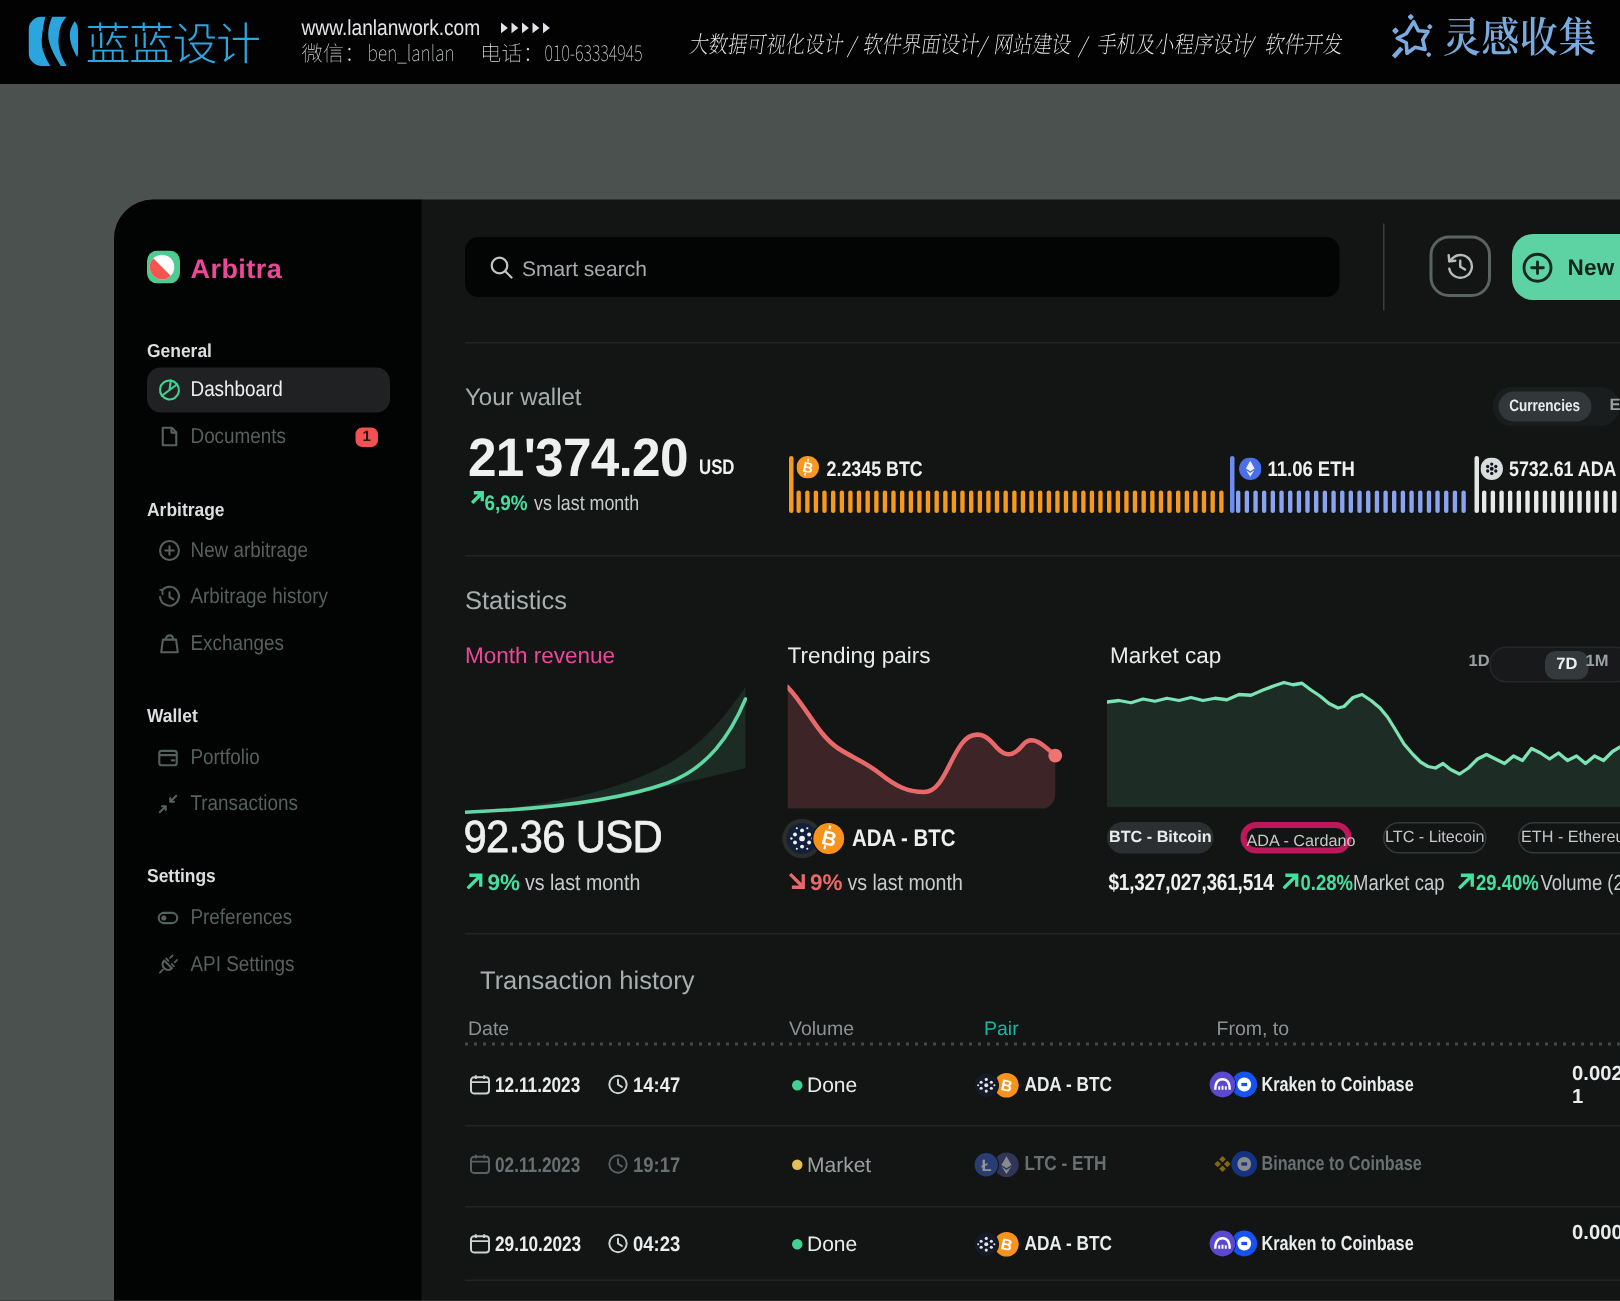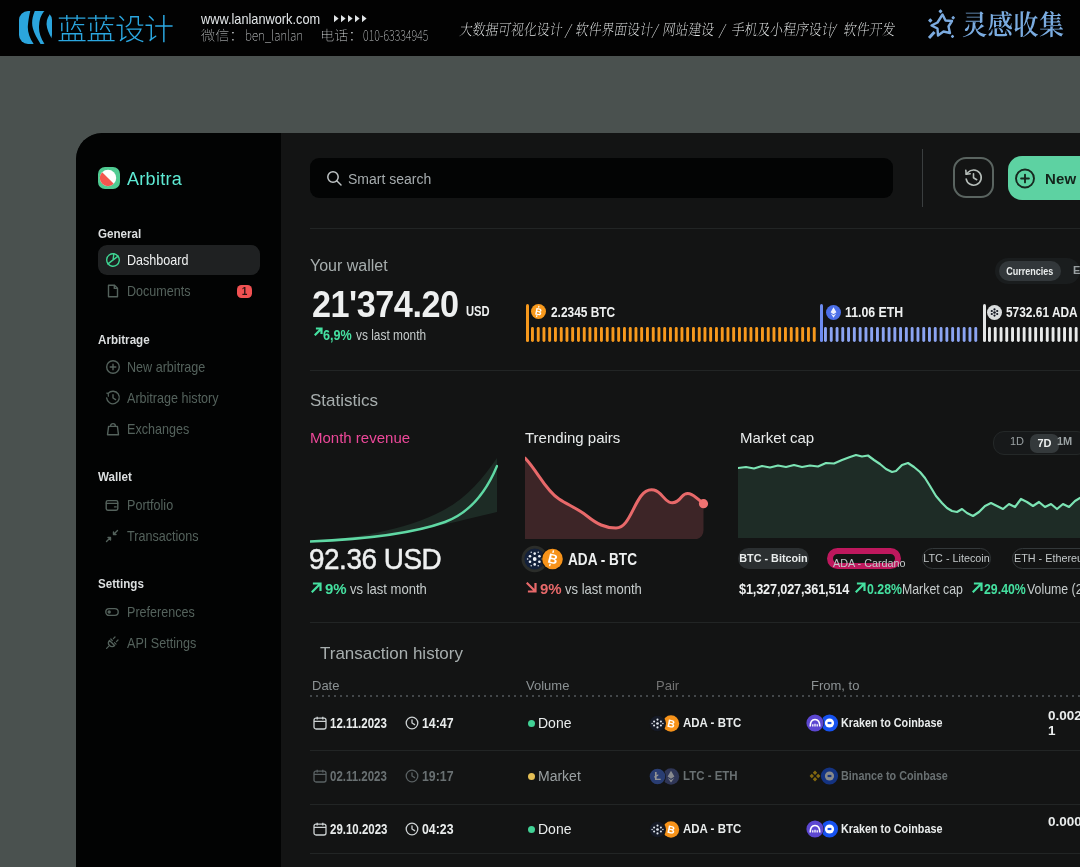--- a/index.html
+++ b/index.html
@@ -80,21 +80,21 @@
       <path transform="translate(0,30.8) scale(0.9,1)" d="M21.1 -18.0V-17.2H5.4L5.1 -18.0ZM19.6 -22.1 21.0 -23.6 23.9 -21.4Q23.7 -21.2 23.4 -21.1Q23.1 -20.9 22.7 -20.8V-12.6Q22.7 -12.5 22.3 -12.3Q21.9 -12.1 21.4 -12.0Q20.8 -11.8 20.4 -11.8H19.9V-22.1ZM21.1 -14.0V-13.1H4.2L4.0 -14.0ZM21.1 -22.1V-21.3H4.4L4.1 -22.1ZM7.9 -10.6Q8.2 -9.0 7.9 -7.7Q7.7 -6.4 7.1 -5.5Q6.6 -4.6 5.9 -4.1Q5.5 -3.8 5.0 -3.7Q4.4 -3.7 4.0 -3.8Q3.5 -4.0 3.3 -4.4Q3.1 -5.0 3.3 -5.6Q3.6 -6.1 4.2 -6.4Q4.8 -6.7 5.5 -7.4Q6.2 -8.0 6.7 -8.9Q7.3 -9.7 7.4 -10.7ZM14.5 -11.4Q14.8 -9.1 15.5 -7.2Q16.2 -5.4 17.6 -4.1Q19.1 -2.8 21.4 -1.9Q23.7 -1.0 27.2 -0.5L27.2 -0.1Q26.1 0.1 25.5 0.7Q24.9 1.2 24.7 2.4Q21.6 1.6 19.6 0.4Q17.6 -0.9 16.5 -2.6Q15.3 -4.3 14.8 -6.5Q14.3 -8.7 14.1 -11.3ZM14.8 -11.6Q14.7 -9.7 14.5 -8.0Q14.3 -6.3 13.7 -4.7Q13.0 -3.2 11.6 -1.9Q10.1 -0.6 7.6 0.5Q5.1 1.6 1.1 2.5L0.9 2.0Q4.2 1.0 6.3 -0.2Q8.4 -1.4 9.5 -2.7Q10.7 -4.1 11.2 -5.6Q11.6 -7.2 11.7 -9.0Q11.9 -10.7 11.9 -12.7L15.7 -12.3Q15.7 -12.1 15.5 -11.9Q15.3 -11.7 14.8 -11.6ZM24.8 -8.6Q24.7 -8.4 24.4 -8.3Q24.2 -8.3 23.7 -8.4Q22.8 -7.7 21.6 -7.0Q20.4 -6.3 19.1 -5.6Q17.7 -4.9 16.4 -4.3L16.1 -4.7Q17.1 -5.5 18.1 -6.6Q19.2 -7.8 20.0 -8.9Q20.9 -10.0 21.5 -10.9Z M39.7 -6.2Q39.6 -5.9 39.4 -5.7Q39.2 -5.5 38.8 -5.5V-1.2Q38.8 -0.9 39.0 -0.8Q39.2 -0.7 40.1 -0.7H43.8Q44.8 -0.7 45.7 -0.7Q46.6 -0.8 46.9 -0.8Q47.3 -0.8 47.4 -0.9Q47.5 -1.0 47.7 -1.2Q47.9 -1.5 48.2 -2.3Q48.5 -3.1 48.8 -4.3H49.1L49.2 -1.1Q49.9 -0.9 50.1 -0.6Q50.3 -0.4 50.3 -0.0Q50.3 0.4 50.0 0.7Q49.7 1.0 49.0 1.2Q48.3 1.3 47.0 1.4Q45.6 1.4 43.5 1.4H39.7Q38.3 1.4 37.5 1.3Q36.7 1.1 36.4 0.6Q36.1 0.1 36.1 -0.8V-6.5ZM31.9 -20.2V-21.1L34.8 -20.0H34.4V-15.7Q34.4 -14.4 34.2 -12.9Q34.1 -11.5 33.7 -9.9Q33.2 -8.4 32.3 -6.9Q31.4 -5.5 29.8 -4.4L29.5 -4.6Q30.6 -6.3 31.1 -8.2Q31.6 -10.0 31.7 -12.0Q31.9 -13.9 31.9 -15.7V-20.0ZM53.2 -21.7Q53.2 -21.7 53.6 -21.4Q54.0 -21.0 54.6 -20.5Q55.1 -20.0 55.6 -19.6Q55.4 -19.1 54.8 -19.1H33.2V-20.0H51.9ZM41.0 -13.9 42.2 -15.1 44.7 -13.2Q44.6 -13.1 44.3 -13.0Q44.1 -12.8 43.7 -12.7V-8.6Q43.7 -8.5 43.3 -8.3Q43.0 -8.2 42.5 -8.0Q42.1 -7.9 41.7 -7.9H41.3V-13.9ZM42.2 -9.8V-9.0H36.7V-9.8ZM37.8 -8.1Q37.8 -8.0 37.5 -7.8Q37.2 -7.6 36.8 -7.5Q36.3 -7.3 35.8 -7.3H35.5V-13.9V-14.9L38.0 -13.9H42.4V-13.1H37.8ZM47.6 -23.4Q47.5 -23.1 47.3 -22.9Q47.1 -22.7 46.6 -22.6Q46.7 -20.7 47.0 -18.7Q47.4 -16.7 48.1 -14.9Q48.8 -13.1 49.9 -11.6Q51.1 -10.0 52.7 -9.0Q53.1 -8.7 53.2 -8.8Q53.4 -8.8 53.6 -9.1Q53.8 -9.5 54.2 -10.3Q54.6 -11.1 54.8 -11.8L55.2 -11.8L54.7 -8.2Q55.4 -7.3 55.5 -6.9Q55.7 -6.4 55.4 -6.1Q55.0 -5.6 54.3 -5.6Q53.7 -5.5 52.9 -5.9Q52.1 -6.2 51.5 -6.6Q49.4 -8.0 48.0 -9.9Q46.6 -11.7 45.7 -13.9Q44.9 -16.2 44.5 -18.6Q44.1 -21.1 44.0 -23.7ZM42.3 -18.3Q42.3 -18.3 42.7 -18.0Q43.2 -17.6 43.8 -17.1Q44.4 -16.6 44.8 -16.2Q44.7 -15.8 44.1 -15.8H35.0L34.7 -16.6H40.9ZM54.2 -17.0Q54.1 -16.7 53.8 -16.6Q53.5 -16.5 53.1 -16.5Q51.5 -12.8 49.2 -10.4Q46.8 -8.1 43.9 -6.8L43.6 -7.1Q45.9 -8.8 47.9 -11.7Q49.8 -14.5 50.7 -18.2ZM48.1 -23.5Q49.5 -23.4 50.3 -23.0Q51.1 -22.6 51.4 -22.1Q51.7 -21.6 51.6 -21.2Q51.6 -20.8 51.2 -20.5Q50.9 -20.2 50.5 -20.2Q50.0 -20.2 49.5 -20.6Q49.4 -21.3 48.9 -22.1Q48.4 -22.9 47.8 -23.3ZM33.6 -5.8Q34.1 -4.1 33.9 -2.8Q33.7 -1.5 33.1 -0.6Q32.6 0.3 31.9 0.7Q31.3 1.1 30.6 1.0Q29.9 1.0 29.6 0.4Q29.4 -0.2 29.7 -0.6Q29.9 -1.1 30.4 -1.4Q31.1 -1.7 31.7 -2.4Q32.3 -3.0 32.7 -3.9Q33.1 -4.8 33.2 -5.8ZM49.1 -5.8Q51.2 -5.3 52.4 -4.5Q53.7 -3.6 54.3 -2.8Q54.9 -1.9 55.0 -1.1Q55.1 -0.3 54.8 0.2Q54.5 0.7 53.9 0.8Q53.4 0.9 52.7 0.5Q52.5 -0.6 51.9 -1.7Q51.3 -2.8 50.5 -3.9Q49.7 -4.9 48.8 -5.6ZM40.6 -7.2Q42.4 -6.8 43.5 -6.2Q44.5 -5.5 45.0 -4.9Q45.6 -4.2 45.6 -3.5Q45.6 -2.9 45.4 -2.5Q45.1 -2.1 44.6 -2.0Q44.1 -1.9 43.5 -2.3Q43.3 -3.1 42.8 -4.0Q42.3 -4.8 41.7 -5.6Q41.0 -6.4 40.4 -7.0Z M81.5 -19.2Q81.5 -19.2 81.8 -18.9Q82.1 -18.7 82.5 -18.4Q83.0 -18.0 83.4 -17.6Q83.9 -17.2 84.3 -16.8Q84.2 -16.4 83.6 -16.4H72.2V-17.2H79.9ZM76.3 -22.8Q76.2 -22.5 75.9 -22.3Q75.7 -22.2 75.2 -22.1Q74.2 -17.9 72.6 -14.4Q70.9 -11.0 68.6 -8.6L68.3 -8.8Q69.2 -10.7 70.0 -13.1Q70.8 -15.5 71.3 -18.2Q71.9 -20.9 72.2 -23.6ZM81.6 -17.2Q81.2 -13.8 80.3 -10.9Q79.4 -8.0 77.8 -5.5Q76.3 -3.0 73.8 -1.0Q71.3 1.0 67.8 2.4L67.6 2.1Q71.4 -0.2 73.7 -3.2Q76.0 -6.1 77.1 -9.6Q78.3 -13.2 78.6 -17.2ZM71.9 -16.5Q72.5 -13.5 73.4 -11.0Q74.3 -8.5 75.8 -6.4Q77.3 -4.4 79.5 -2.8Q81.6 -1.3 84.5 -0.2L84.4 0.1Q83.5 0.2 82.8 0.8Q82.2 1.4 82.0 2.3Q78.6 0.6 76.5 -2.0Q74.4 -4.6 73.3 -8.1Q72.1 -11.6 71.6 -15.8ZM58.8 -5.9Q59.5 -6.0 60.7 -6.4Q61.9 -6.7 63.5 -7.1Q65.0 -7.6 66.6 -8.0L66.8 -7.7Q66.1 -7.2 65.0 -6.6Q64.0 -5.9 62.7 -5.1Q61.3 -4.3 59.9 -3.4ZM62.8 -20.4Q62.7 -20.1 62.5 -20.0Q62.3 -19.8 61.8 -19.7V-18.6H59.3V-20.3V-20.8ZM61.2 -19.3 61.8 -18.9V-5.6L59.6 -4.8L60.6 -5.7Q60.8 -4.5 60.4 -3.8Q60.0 -3.2 59.5 -3.0L58.3 -5.7Q58.9 -6.1 59.1 -6.3Q59.3 -6.6 59.3 -7.0V-19.3ZM68.7 -23.2Q68.7 -22.9 68.5 -22.7Q68.2 -22.5 67.7 -22.5V1.3Q67.7 1.4 67.4 1.7Q67.1 1.9 66.6 2.1Q66.1 2.3 65.6 2.3H65.1V-23.6Z M98.0 -23.8Q99.5 -23.6 100.4 -23.1Q101.3 -22.7 101.7 -22.1Q102.0 -21.6 102.0 -21.1Q101.9 -20.6 101.5 -20.2Q101.1 -19.9 100.6 -19.8Q100.1 -19.8 99.5 -20.2Q99.3 -21.1 98.8 -22.1Q98.3 -23.0 97.7 -23.6ZM96.3 -22.1Q96.2 -21.9 95.9 -21.7Q95.6 -21.6 95.2 -21.7Q93.5 -19.1 91.3 -17.2Q89.1 -15.3 86.7 -14.2L86.4 -14.5Q87.6 -15.5 88.8 -17.0Q89.9 -18.4 91.0 -20.2Q92.1 -21.9 92.8 -23.8ZM101.7 -8.3Q101.7 -8.0 101.5 -7.8Q101.3 -7.6 100.8 -7.6V1.7Q100.8 1.8 100.5 2.0Q100.1 2.1 99.6 2.3Q99.1 2.4 98.6 2.4H98.1V-8.6ZM100.9 -6.1Q101.8 -5.2 103.1 -4.4Q104.5 -3.6 106.1 -2.9Q107.7 -2.3 109.4 -1.8Q111.1 -1.3 112.7 -1.1L112.7 -0.7Q111.9 -0.6 111.3 0.1Q110.8 0.7 110.5 1.7Q108.4 0.9 106.6 -0.1Q104.7 -1.2 103.1 -2.7Q101.6 -4.1 100.6 -5.9ZM99.8 -5.7Q97.7 -3.1 94.3 -1.2Q90.8 0.7 86.6 1.8L86.4 1.4Q88.5 0.5 90.3 -0.7Q92.2 -1.9 93.7 -3.3Q95.2 -4.7 96.2 -6.1H99.8ZM109.5 -8.2Q109.5 -8.2 109.7 -8.0Q110.0 -7.7 110.5 -7.4Q110.9 -7.0 111.4 -6.6Q111.9 -6.1 112.3 -5.8Q112.2 -5.3 111.6 -5.3H87.0L86.7 -6.1H107.9ZM93.5 -8.2Q93.5 -8.1 93.3 -7.9Q93.0 -7.7 92.5 -7.5Q92.0 -7.4 91.4 -7.4H90.9V-18.8L92.0 -20.4L93.9 -19.7H93.5ZM101.2 -19.6V-9.5H98.5V-19.6ZM106.8 -14.9Q106.8 -14.9 107.2 -14.6Q107.7 -14.3 108.3 -13.8Q108.9 -13.3 109.4 -12.8Q109.3 -12.3 108.6 -12.3H92.5V-13.2H105.4ZM106.8 -18.2Q106.8 -18.2 107.2 -17.9Q107.7 -17.5 108.3 -17.0Q108.9 -16.5 109.4 -16.1Q109.3 -15.6 108.6 -15.6H92.5V-16.4H105.4ZM107.9 -11.7Q107.9 -11.7 108.2 -11.5Q108.4 -11.3 108.9 -10.9Q109.3 -10.6 109.8 -10.2Q110.3 -9.8 110.7 -9.4Q110.6 -9.0 110.0 -9.0H92.5V-9.8H106.3ZM107.3 -21.6Q107.3 -21.6 107.6 -21.4Q107.9 -21.1 108.3 -20.8Q108.7 -20.5 109.2 -20.1Q109.7 -19.7 110.1 -19.3Q109.9 -18.8 109.3 -18.8H92.6V-19.7H105.8Z" fill="#7aabdf"></path>
     </svg>
 </div>
 <div id="card">
 <div id="side"></div>
 <svg class="abs" style="left:22px;top:34px" width="22" height="22" viewBox="0 0 22 22">
 <rect width="22" height="22" rx="7" fill="#4fcb92"></rect>
 <circle cx="10" cy="11" r="8.2" fill="#fdfdfd"></circle>
 <path d="M4.2,5.2 A8.2,8.2 0 0 0 15.8,16.8 Z" fill="#f4564f"></path>
 </svg>
-<div class="abs" style="left:51px;top:36px;font-size:18px;font-weight:normal;color:#5eead4;letter-spacing:.3px">Arbitra</div>
+<div class="abs" style="left:51px;top:36px;font-size:18px;font-weight:bold;color:#ec4899;letter-spacing:.3px">Arbitra</div>
 <div class="lbl" style="left:22px;top:94px">General</div>
 <div class="abs" style="left:22px;top:112px;width:162px;height:30px;background:#1f2122;border-radius:9px"></div>
 <svg class="abs" style="left:29px;top:119px" width="16" height="16" viewBox="0 0 16 16" fill="none" stroke="#3ed492" stroke-width="1.4" stroke-linecap="round" stroke-linejoin="round">
       <g transform="rotate(8 8 8)">
         <circle cx="8" cy="8" r="6.3"></circle>
         <path d="M8,8 L8,1.7 M3.5,12.5 L12.5,3.5"></path>
       </g>
     </svg>
 <div class="itm w" style="left:51px;top:119px">Dashboard</div>
 <svg class="abs" style="left:29px;top:150px" width="16" height="16" viewBox="0 0 16 16" fill="none" stroke="#54625c" stroke-width="1.4" stroke-linecap="round" stroke-linejoin="round">
@@ -346,47 +346,47 @@
       </g>
 </svg>
 <div class="abs" style="left:492px;top:418px;font-size:16px;font-weight:bold;color:#eef0f0;transform:scaleX(.85);transform-origin:0 0">ADA - BTC</div>
 <svg class="abs" style="left:450px;top:449px" width="11" height="11" viewBox="0 0 11 11" fill="none" stroke="#e8696a" stroke-width="2.2" stroke-linecap="square">
       <path d="M1.5,1.5 L8.5,8.5 M3,9.5 L9.5,9.5 L9.5,2"></path>
     </svg>
 <div class="abs" style="left:464px;top:447px;font-size:15px;font-weight:bold;color:#e8696a">9%</div>
 <div class="abs" style="left:489px;top:447px;font-size:15px;color:#c6cccc;transform:scaleX(.87);transform-origin:0 0">vs last month</div>
 <div class="abs" style="left:664px;top:296px;font-size:15px;color:#e8ebeb">Market cap</div>
 <div class="abs" style="left:917px;top:298px;width:95px;height:24px;background:#17191a;border:1px solid #242828;border-radius:11px"></div>
-<div class="abs" style="left:934px;top:302px;font-size:11px;font-weight:normal;color:#9aa1a3">1D</div>
+<div class="abs" style="left:903px;top:302px;font-size:11px;font-weight:bold;color:#9aa1a3">1D</div>
 <div class="abs" style="left:954px;top:301px;width:29px;height:19px;background:#34393b;border-radius:7px;text-align:center;line-height:19px;font-size:11px;font-weight:bold;color:#eef0f0">7D</div>
 <div class="abs" style="left:981px;top:302px;font-size:11px;font-weight:bold;color:#9aa1a3">1M</div>
 <svg class="abs" style="left:662px;top:319px" width="342" height="86" viewBox="0 0 342 86">
 <path d="M0,16 L8,15 L16,16.5 L24,14 L32,15.5 L40,13.5 L48,15 L56,13 L64,15 L72,13.5 L80,14.5 L88,11 L96,11.5 L104,8 L112,5 L118,3 L124,4.5 L130,3.5 L136,8 L142,12 L148,17 L154,20 L158,19 L164,13 L170,11 L176,15 L182,20 L187,26 L192,34 L198,44 L204,51 L209,56 L214,59 L219,60 L224,57 L229,61 L235,64 L241,60 L247,54 L253,51 L259,54 L265,57 L271,52 L277,55 L283,47 L289,50 L295,54 L301,50 L307,55 L313,52 L319,57 L325,52 L331,55 L337,49 L342,46 L342,86 L0,86 Z" fill="#1e2c26"></path>
 <path d="M0,16 L8,15 L16,16.5 L24,14 L32,15.5 L40,13.5 L48,15 L56,13 L64,15 L72,13.5 L80,14.5 L88,11 L96,11.5 L104,8 L112,5 L118,3 L124,4.5 L130,3.5 L136,8 L142,12 L148,17 L154,20 L158,19 L164,13 L170,11 L176,15 L182,20 L187,26 L192,34 L198,44 L204,51 L209,56 L214,59 L219,60 L224,57 L229,61 L235,64 L241,60 L247,54 L253,51 L259,54 L265,57 L271,52 L277,55 L283,47 L289,50 L295,54 L301,50 L307,55 L313,52 L319,57 L325,52 L331,55 L337,49 L342,46" fill="none" stroke="#7ce4b4" stroke-width="2.2" stroke-linejoin="round" stroke-linecap="round"></path>
 </svg>
 <div class="abs" style="left:662px;top:415px;width:71px;height:21px;background:#2b2f31;border-radius:10.5px;text-align:center;line-height:21px;font-size:10.8px;font-weight:bold;color:#e9ecec">BTC - Bitcoin</div>
-<div class="abs" style="left:751px;top:415px;width:74px;height:21px;border:6px solid #be185d;border-radius:10.5px;text-align:center;line-height:19px;font-size:10.8px;color:#c3c8c9">ADA - Cardano</div>
+<div class="abs" style="left:751px;top:415px;width:74px;height:21px;border:4px solid #be185d;border-radius:10.5px;text-align:center;line-height:19px;font-size:10.8px;color:#c3c8c9">ADA - Cardano</div>
 <div class="abs" style="left:846px;top:415px;width:69px;height:21px;border:1px solid #33383a;border-radius:10.5px;text-align:center;line-height:19px;font-size:10.8px;color:#c3c8c9">LTC - Litecoin</div>
 <div class="abs" style="left:936px;top:415px;width:82px;height:21px;border:1px solid #33383a;border-radius:10.5px;text-align:center;line-height:19px;font-size:10.8px;color:#c3c8c9">ETH - Ethereum</div>
 <div class="abs" style="left:663px;top:447px;font-size:15.5px;font-weight:bold;color:#eef0f0;letter-spacing:-.2px;transform:scaleX(.82);transform-origin:0 0">$1,327,027,361,514</div>
 <svg class="abs" style="left:779px;top:449px" width="11" height="11" viewBox="0 0 11 11" fill="none" stroke="#45e0a0" stroke-width="2.2" stroke-linecap="square">
       <path d="M1.5,9.5 L8.5,2.5 M3,1.5 L9.5,1.5 L9.5,8"></path>
     </svg>
 <div class="abs" style="left:791px;top:448px;font-size:14.5px;font-weight:bold;color:#45e0a0;transform:scaleX(.85);transform-origin:0 0">0.28%</div>
 <div class="abs" style="left:826px;top:448px;font-size:14.5px;color:#c6cccc;transform:scaleX(.85);transform-origin:0 0">Market cap</div>
 <svg class="abs" style="left:896px;top:449px" width="11" height="11" viewBox="0 0 11 11" fill="none" stroke="#45e0a0" stroke-width="2.2" stroke-linecap="square">
       <path d="M1.5,9.5 L8.5,2.5 M3,1.5 L9.5,1.5 L9.5,8"></path>
     </svg>
 <div class="abs" style="left:908px;top:448px;font-size:14.5px;font-weight:bold;color:#45e0a0;transform:scaleX(.85);transform-origin:0 0">29.40%</div>
 <div class="abs" style="left:951px;top:448px;font-size:14.5px;color:#c6cccc;transform:scaleX(.85);transform-origin:0 0">Volume (24h)</div>
 <div class="hairline" style="left:234px;top:489px;width:770px"></div>
 <div class="abs gtxt" style="left:244px;top:511px;font-size:17px">Transaction history</div>
 <div class="abs" style="left:236px;top:545px;font-size:13px;color:#8c9294">Date</div>
 <div class="abs" style="left:450px;top:545px;font-size:13px;color:#8c9294">Volume</div>
-<div class="abs" style="left:580px;top:545px;font-size:13px;color:#737373">Pair</div>
+<div class="abs" style="left:580px;top:545px;font-size:13px;color:#14b8a6">Pair</div>
 <div class="abs" style="left:735px;top:545px;font-size:13px;color:#8c9294">From, to</div>
 <div class="abs" style="left:234px;top:562px;width:770px;height:1.5px;background:repeating-linear-gradient(90deg,#43474a 0 1.8px,transparent 1.8px 6px)"></div>
 <svg class="abs" style="left:237px;top:583px" width="14" height="14" viewBox="0 0 14 14" fill="none" stroke="#cdd2d3" stroke-width="1.3">
       <rect x="1" y="2.2" width="12" height="10.8" rx="2"></rect>
       <path d="M1,5.4 L13,5.4 M4.2,0.8 L4.2,3.4 M9.8,0.8 L9.8,3.4"></path>
     </svg>
 <div class="abs" style="left:254px;top:582px;font-size:14px;font-weight:bold;color:#e9ecec;transform:scaleX(.82);transform-origin:0 0">12.11.2023</div>
 <svg class="abs" style="left:329px;top:583px" width="14" height="14" viewBox="0 0 14 14" fill="none" stroke="#cdd2d3" stroke-width="1.3">
       <circle cx="7" cy="7" r="5.8"></circle>
       <path d="M7,3.8 L7,7 L9.6,8.6" stroke-linecap="round"></path>

